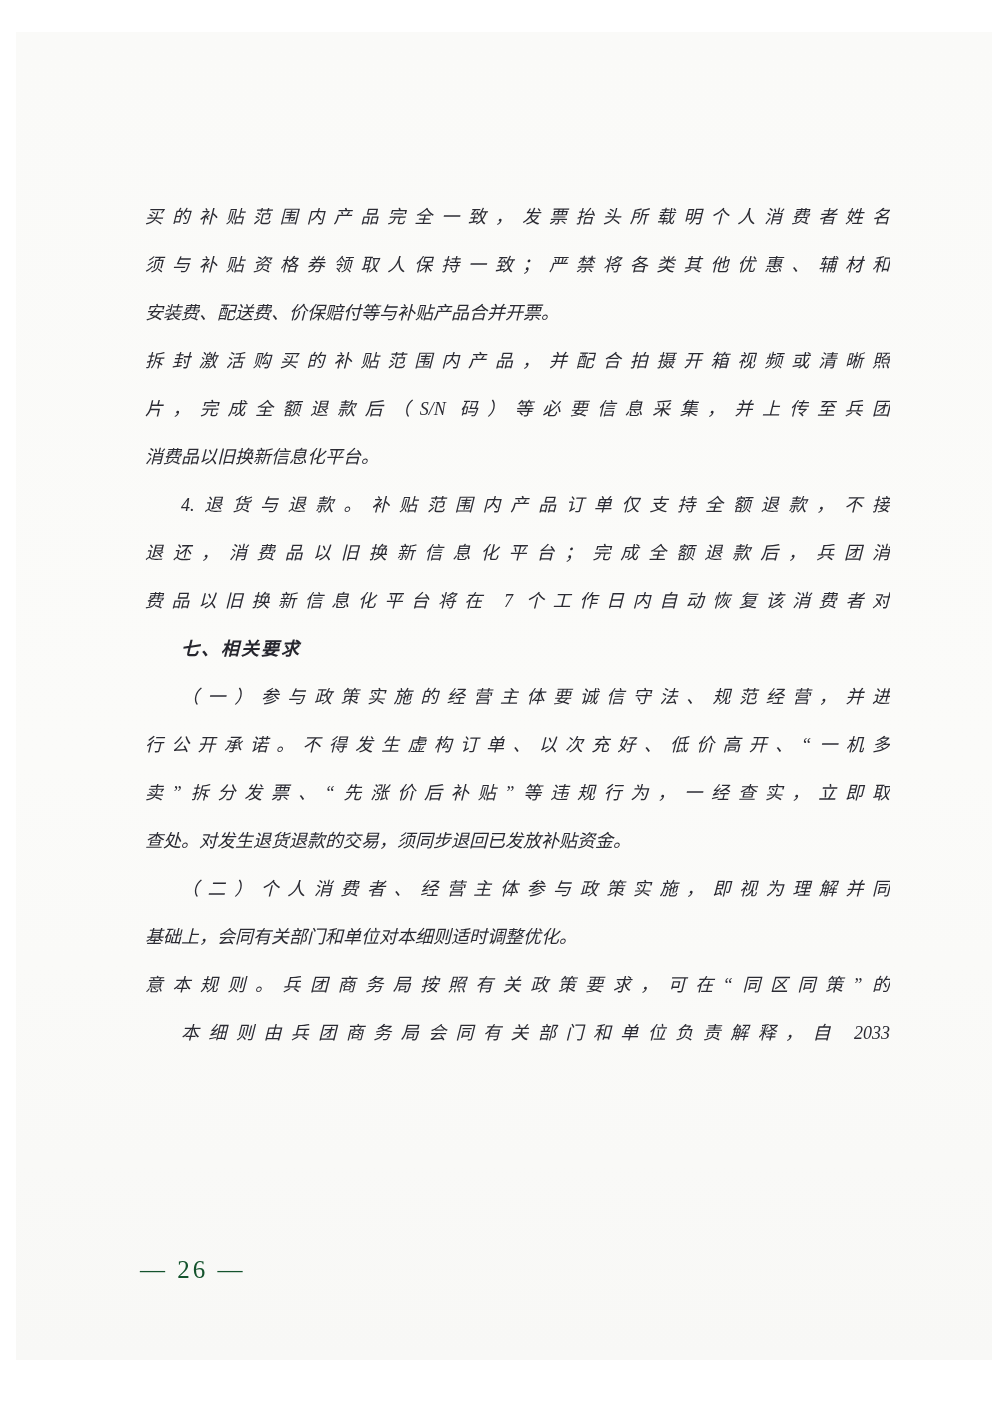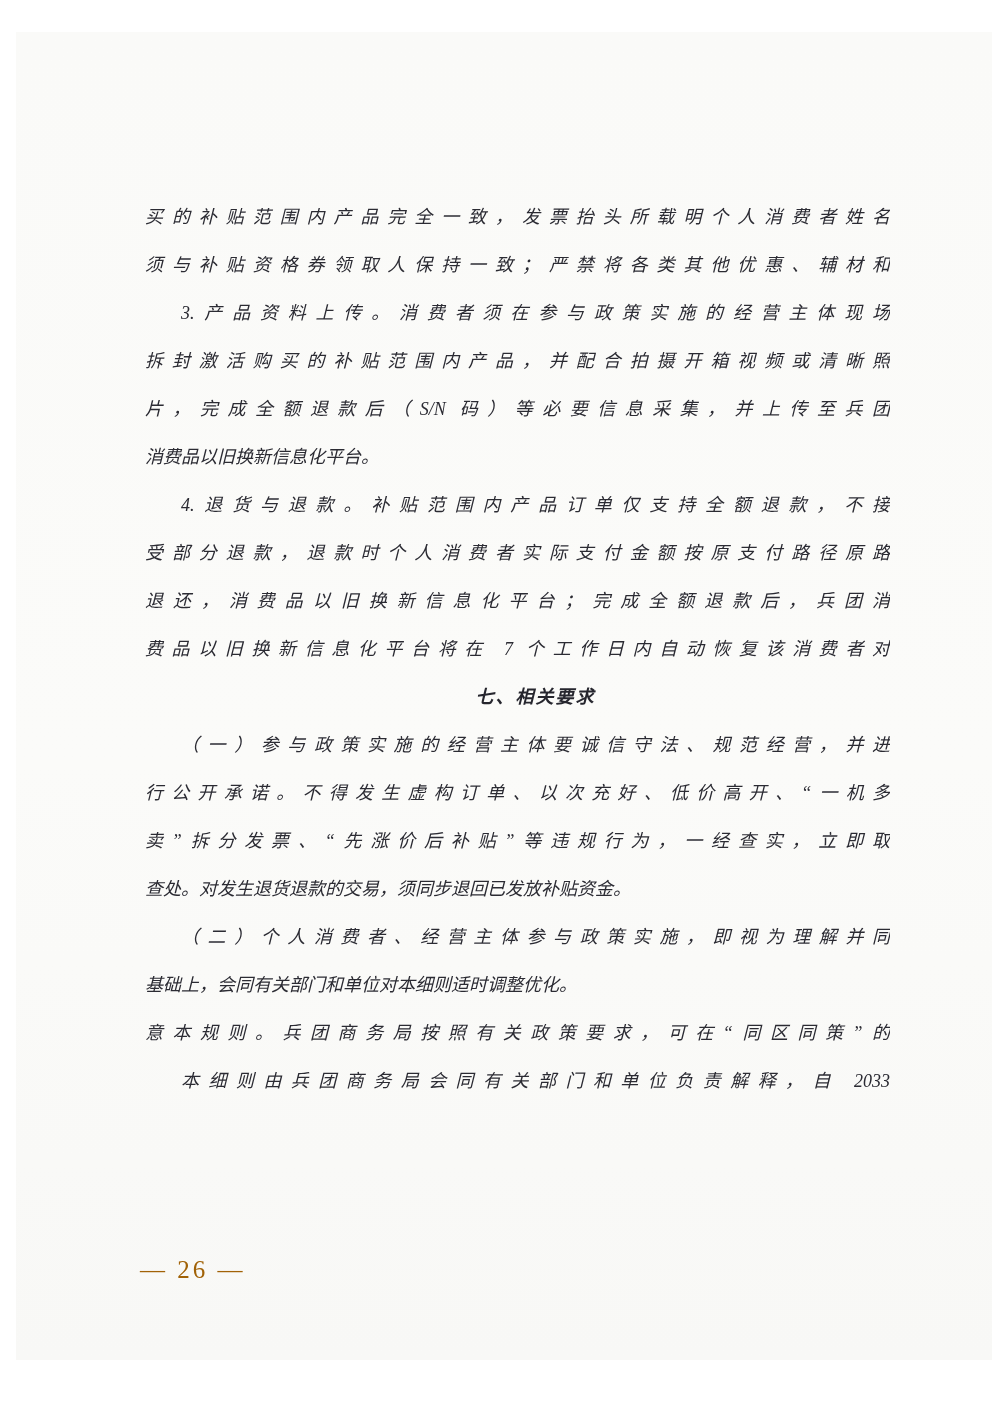--- a/index.html
+++ b/index.html
@@ -42,51 +42,49 @@
   .line.fill {
     text-align: justify;
     text-align-last: justify;
   }
   .line.indent { text-indent: 2em; }
   .para.heading .line {
     font-family: "Liberation Sans", "DejaVu Sans", sans-serif;
     font-weight: 700;
     letter-spacing: 2px;
     color: #26262e;
-    text-align: center;
   }
   .page-footer {
     position: absolute;
     left: 140px;
     top: 1254px;
     font-size: 25px;
     line-height: 32px;
-    color: #a16207;
+    color: #14532d;
     letter-spacing: 3px;
   }
 </style>
 </head>
 <body>
 
 <div class="paper"></div>
 
 <div class="text-block" style="color: rgb(43, 43, 51);">
     <div class="para">
       <div class="line fill">买的补贴范围内产品完全一致，发票抬头所载明个人消费者姓名</div>
       <div class="line fill">须与补贴资格券领取人保持一致；严禁将各类其他优惠、辅材和</div>
+      <div class="line">安装费、配送费、价保赔付等与补贴产品合并开票。</div>
     </div>
     <div class="para">
-      <div class="line indent fill">3.产品资料上传。消费者须在参与政策实施的经营主体现场</div>
       <div class="line fill">拆封激活购买的补贴范围内产品，并配合拍摄开箱视频或清晰照</div>
       <div class="line fill">片，完成全额退款后（S/N 码）等必要信息采集，并上传至兵团</div>
       <div class="line">消费品以旧换新信息化平台。</div>
     </div>
     <div class="para">
       <div class="line indent fill">4.退货与退款。补贴范围内产品订单仅支持全额退款，不接</div>
-      <div class="line fill">受部分退款，退款时个人消费者实际支付金额按原支付路径原路</div>
       <div class="line fill">退还，消费品以旧换新信息化平台；完成全额退款后，兵团消</div>
       <div class="line fill">费品以旧换新信息化平台将在 7 个工作日内自动恢复该消费者对</div>
     </div>
     <div class="para heading">
       <div class="line indent">七、相关要求</div>
     </div>
     <div class="para">
       <div class="line indent fill">（一）参与政策实施的经营主体要诚信守法、规范经营，并进</div>
       <div class="line fill">行公开承诺。不得发生虚构订单、以次充好、低价高开、“一机多</div>
       <div class="line fill">卖”拆分发票、“先涨价后补贴”等违规行为，一经查实，立即取</div>

